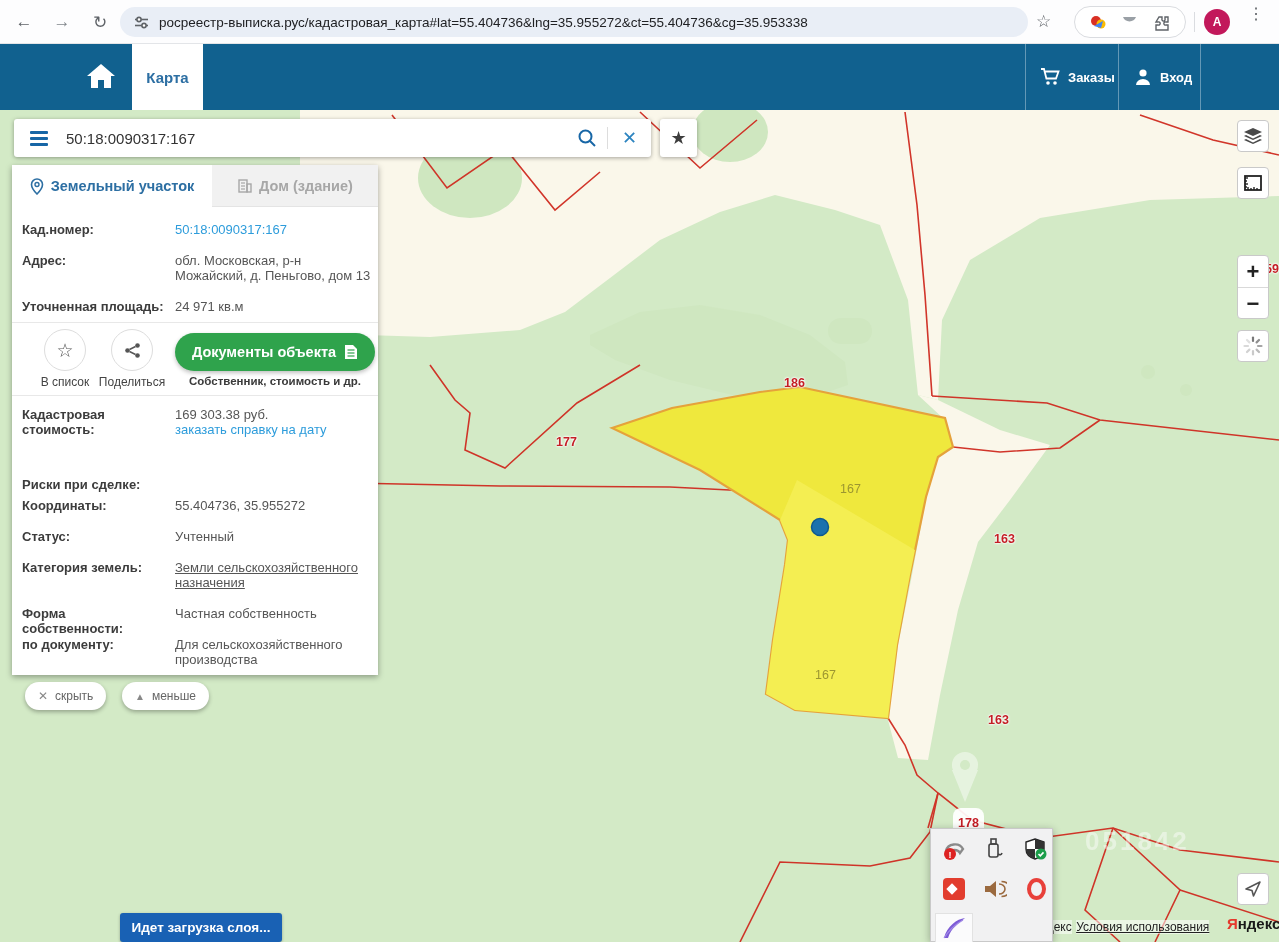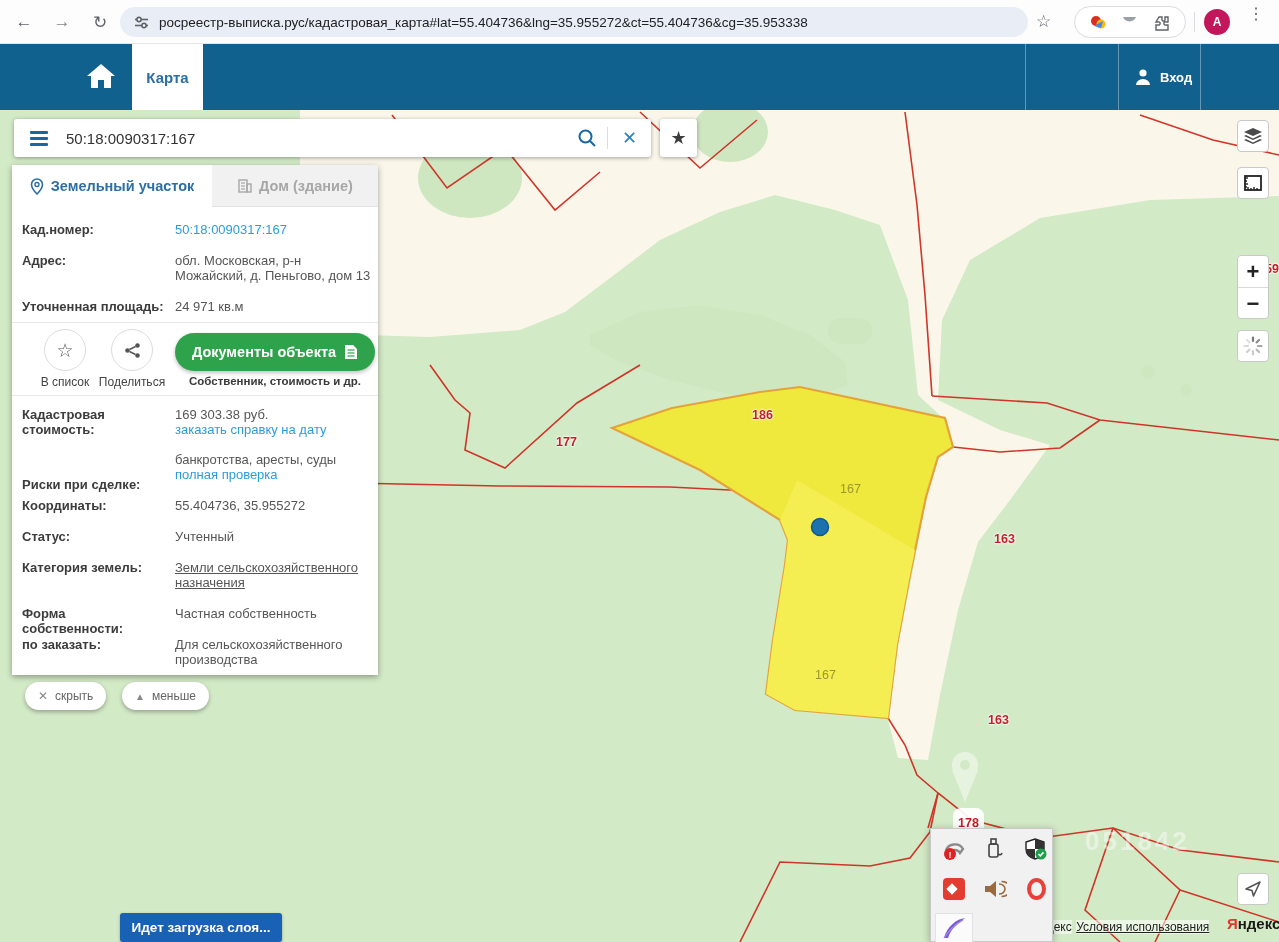--- a/index.html
+++ b/index.html
@@ -98,21 +98,21 @@
         <circle cx="965" cy="655" r="13"></circle>
         <path d="M952,660 L965,692 L978,660 Z"></path>
         <circle cx="965" cy="655" r="5" fill="#d3eac6"></circle>
       </g>
     </svg>
 
     
     <div class="abs wm" style="left:1085px;top:716px;font-size:26px;letter-spacing:3px;color:rgba(255,255,255,.45);">051842</div>
 
     
-    <span class="abs redlbl" style="left:752px;top:266px;margin-top:32px;">186</span>
+    <span class="abs redlbl" style="left:784px;top:266px;">186</span>
     <span class="abs redlbl" style="left:556px;top:325px;">177</span>
     <span class="abs olivelbl" style="left:840px;top:372px;">167</span>
     <span class="abs redlbl" style="left:994px;top:422px;">163</span>
     <span class="abs olivelbl" style="left:815px;top:558px;">167</span>
     <span class="abs redlbl" style="left:988px;top:603px;">163</span>
     <span class="abs redlbl pilllbl" style="left:953px;top:698px;">178</span>
     <span class="abs redlbl" style="left:1258px;top:152px;">159</span>
   </div>
 
   <div class="abs chrome" style="left:0;top:0;">
@@ -149,20 +149,28 @@
     <div class="abs" style="left:1248px;top:9px;font-size:16px;color:#5f6368;letter-spacing:0;line-height:9px;text-align:center;width:12px;">⋮</div>
   </div>
 
   <div class="abs sitenav">
     <svg class="abs" style="left:84px;top:15px;" width="34" height="34" viewBox="0 0 34 34">
       <path d="M17,5 L31,17 L27,17 L27,29 L20,29 L20,21 L14,21 L14,29 L7,29 L7,17 L3,17 Z" fill="#fff"></path>
     </svg>
   </div>
   <div class="abs maptab">Карта</div>
   <div class="abs navdiv" style="left:1025px;"></div>
+  <div class="abs navitem" style="left:1040px;top:44px;height:66px;">
+    <svg width="20" height="18" viewBox="0 0 20 18">
+      <path d="M1,1 h3 l2.4,9.5 h9.6 l2.5,-7 h-13" fill="none" stroke="#fff" stroke-width="1.8"></path>
+      <circle cx="8" cy="15" r="1.8" fill="#fff"></circle>
+        <circle cx="15" cy="15" r="1.8" fill="#fff"></circle>
+    </svg>
+    <span>Заказы</span>
+  </div>
   <div class="abs navdiv" style="left:1118px;"></div>
   <div class="abs navitem" style="left:1134px;top:44px;height:66px;">
     <svg width="18" height="18" viewBox="0 0 18 18">
       <circle cx="9" cy="5" r="3.6" fill="#fff"></circle>
       <path d="M2,17 a7,6 0 0 1 14,0 Z" fill="#fff"></path>
     </svg>
     <span>Вход</span>
   </div>
   <div class="abs navdiv" style="left:1200px;"></div>
 
@@ -286,33 +294,29 @@
     <div class="abs docscap">Собственник, стоимость и др.</div>
 
     <div class="abs pdiv" style="top:230px;"></div>
 
     <div class="abs plabel" style="top:242px;">Кадастровая стоимость:</div>
     <div class="abs pvalue" style="top:242px;">
       <span>169 303.38 руб.</span><br>
       <a class="plink" style="text-decoration:none;">заказать справку на дату</a>
     </div>
     <div class="abs plabel" style="top:287px;margin-top:25px;">Риски при сделке:</div>
-    <div class="abs pvalue" style="top:287px;">
-      <span>банкротства, аресты, суды</span><br>
-      <a class="plink" style="text-decoration:none;">полная проверка</a>
-    </div>
     <div class="abs plabel" style="top:333px;">Координаты:</div>
     <div class="abs pvalue" style="top:333px;">55.404736, 35.955272</div>
     <div class="abs plabel" style="top:364px;">Статус:</div>
     <div class="abs pvalue" style="top:364px;">Учтенный</div>
     <div class="abs plabel" style="top:395px;">Категория земель:</div>
     <div class="abs pvalue" style="top:395px;text-decoration:underline;">Земли сельскохозяйственного назначения</div>
     <div class="abs plabel" style="top:441px;">Форма собственности:</div>
     <div class="abs pvalue" style="top:441px;">Частная собственность</div>
-    <div class="abs plabel" style="top:472px;">по заказать:</div>
+    <div class="abs plabel" style="top:472px;">по документу:</div>
     <div class="abs pvalue" style="top:472px;">Для сельскохозяйственного производства</div>
   </div>
 
   <div class="abs pill" style="left:25px;top:682px;">
     <span style="color:#888;">✕</span>
     <span>скрыть</span>
   </div>
   <div class="abs pill" style="left:122px;top:682px;">
     <span style="color:#888;font-size:10px;">▲</span>
     <span>меньше</span>

